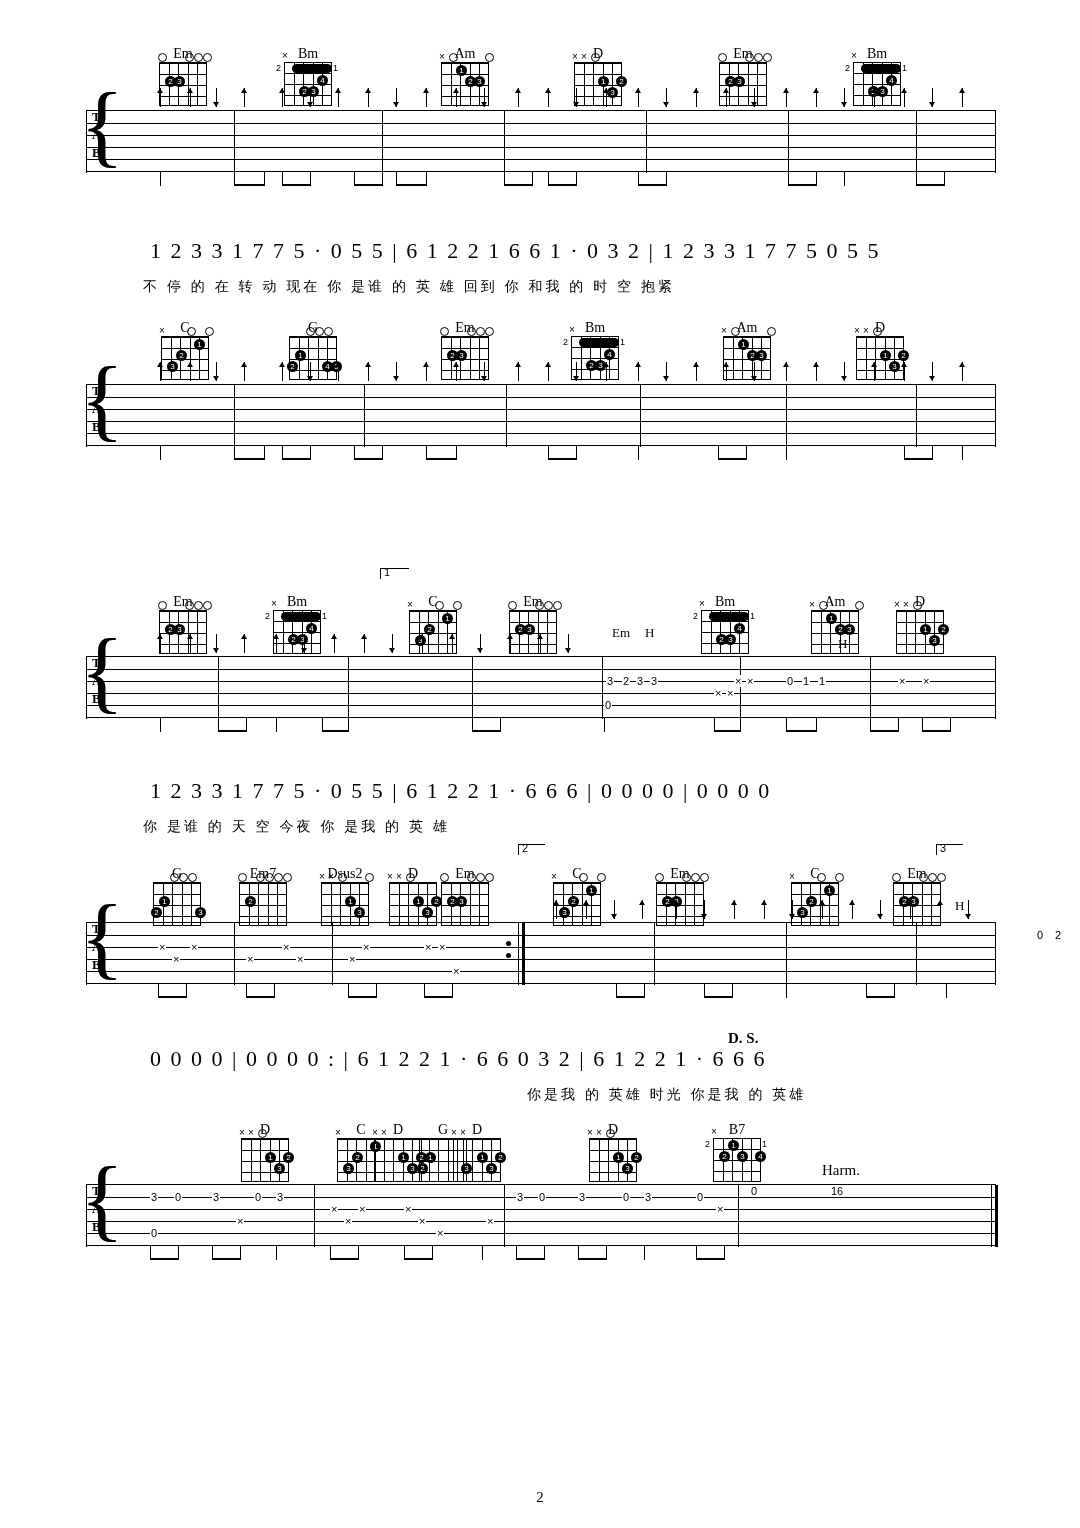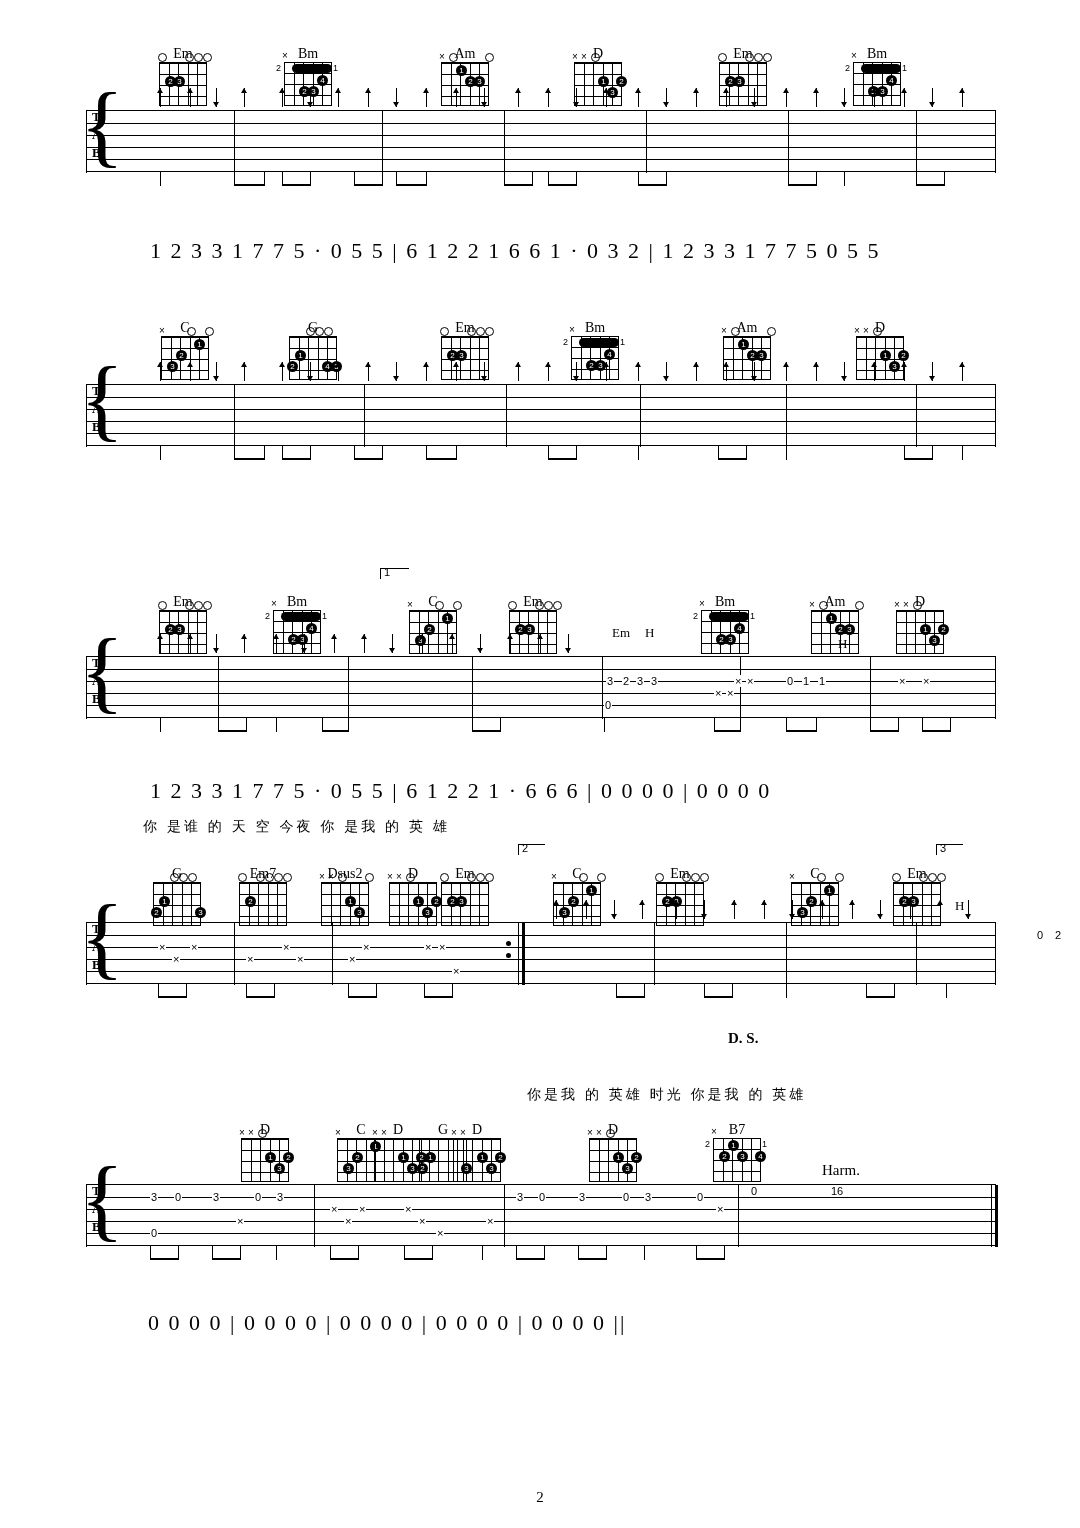--- a/index.html
+++ b/index.html
@@ -241,20 +241,21 @@
         <div class="stem" style="left:730px;top:0;height:14px"></div>
     <div class="beam" style="left:702px;top:12px;width:28px"></div>
     <div class="stem" style="left:758px;top:0;height:14px"></div>
     <div class="stem" style="left:830px;top:0;height:14px"></div>
         <div class="stem" style="left:858px;top:0;height:14px"></div>
     <div class="beam" style="left:830px;top:12px;width:28px"></div>
   </div>
 </div>
 
 <div class="notes" style="left:150px;top:238px;letter-spacing:2px;">1 2 3 3 1  7 7 5 ·    0 5 5 | 6 1 2 2 1  6 6 1 ·   0 3 2 | 1  2 3 3 1   7 7  5   0 5 5</div>
+<div class="lyrics" style="left:143px;top:278px;letter-spacing:3px;">不 停 的 在 转 动      现在 你 是谁 的 英 雄      回到 你 和我 的 时 空     抱紧</div>
 
 <div class="chord" style="left:154px;top:320px;">
   <div class="cname">C</div>
   <div class="grid">
     <div class="v" style="left:9px"></div>
         <div class="v" style="left:18px"></div>
         <div class="v" style="left:28px"></div>
         <div class="v" style="left:37px"></div>
     <div class="h" style="top:10px"></div>
         <div class="h" style="top:21px"></div>
@@ -900,20 +901,21 @@
     <div class="beam" style="left:618px;top:12px;width:28px"></div>
     <div class="stem" style="left:700px;top:0;height:14px"></div>
     <div class="stem" style="left:780px;top:0;height:14px"></div>
         <div class="stem" style="left:808px;top:0;height:14px"></div>
     <div class="beam" style="left:780px;top:12px;width:28px"></div>
     <div class="stem" style="left:860px;top:0;height:14px"></div>
   </div>
 </div>
 
 <div class="label" style="left:728px;top:1030px;font-style:normal;font-weight:bold;">D. S.</div>
+<div class="notes" style="left:150px;top:1046px;letter-spacing:2px;">0  0  0  0 | 0  0  0  0 : | 6 1 2 2 1 ·  6 6 0 3 2 | 6 1 2 2 1 ·  6 6 6</div>
 <div class="lyrics" style="left:527px;top:1086px;letter-spacing:3px;">你是我 的 英雄  时光  你是我 的 英雄</div>
 
 <div class="chord" style="left:234px;top:1122px;">
   <div class="cname">D</div>
   <div class="grid">
     <div class="v" style="left:9px"></div>
         <div class="v" style="left:18px"></div>
         <div class="v" style="left:28px"></div>
         <div class="v" style="left:37px"></div>
     <div class="h" style="top:10px"></div>
@@ -1096,17 +1098,16 @@
     <div class="stem" style="left:492px;top:0;height:14px"></div>
         <div class="stem" style="left:520px;top:0;height:14px"></div>
     <div class="beam" style="left:492px;top:12px;width:28px"></div>
     <div class="stem" style="left:558px;top:0;height:14px"></div>
     <div class="stem" style="left:610px;top:0;height:14px"></div>
         <div class="stem" style="left:638px;top:0;height:14px"></div>
     <div class="beam" style="left:610px;top:12px;width:28px"></div>
   </div>
 </div>
 
-<div class="notes" style="left:148px;top:1310px;letter-spacing:2px;">0  0  0  0 | 0  0  0  0 | 0  0  0  0 | 0  0  0  0 | 0  0  0  0 ||</div>
 
 <div class="pagenum">2</div>
 
 </div>
 
 </body></html>

